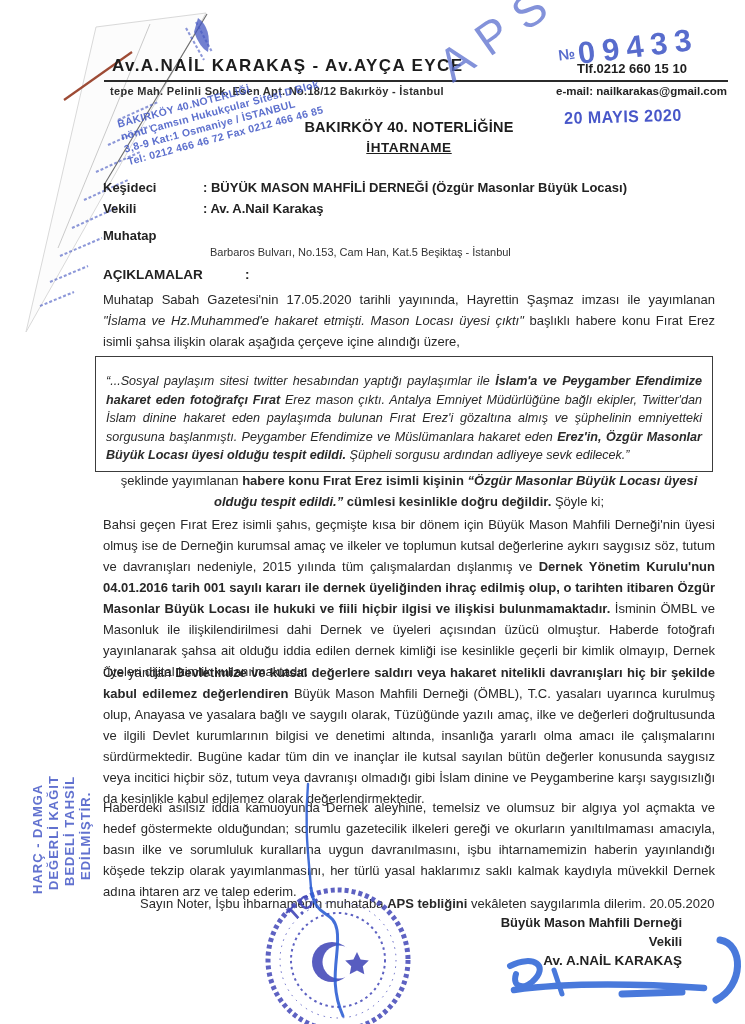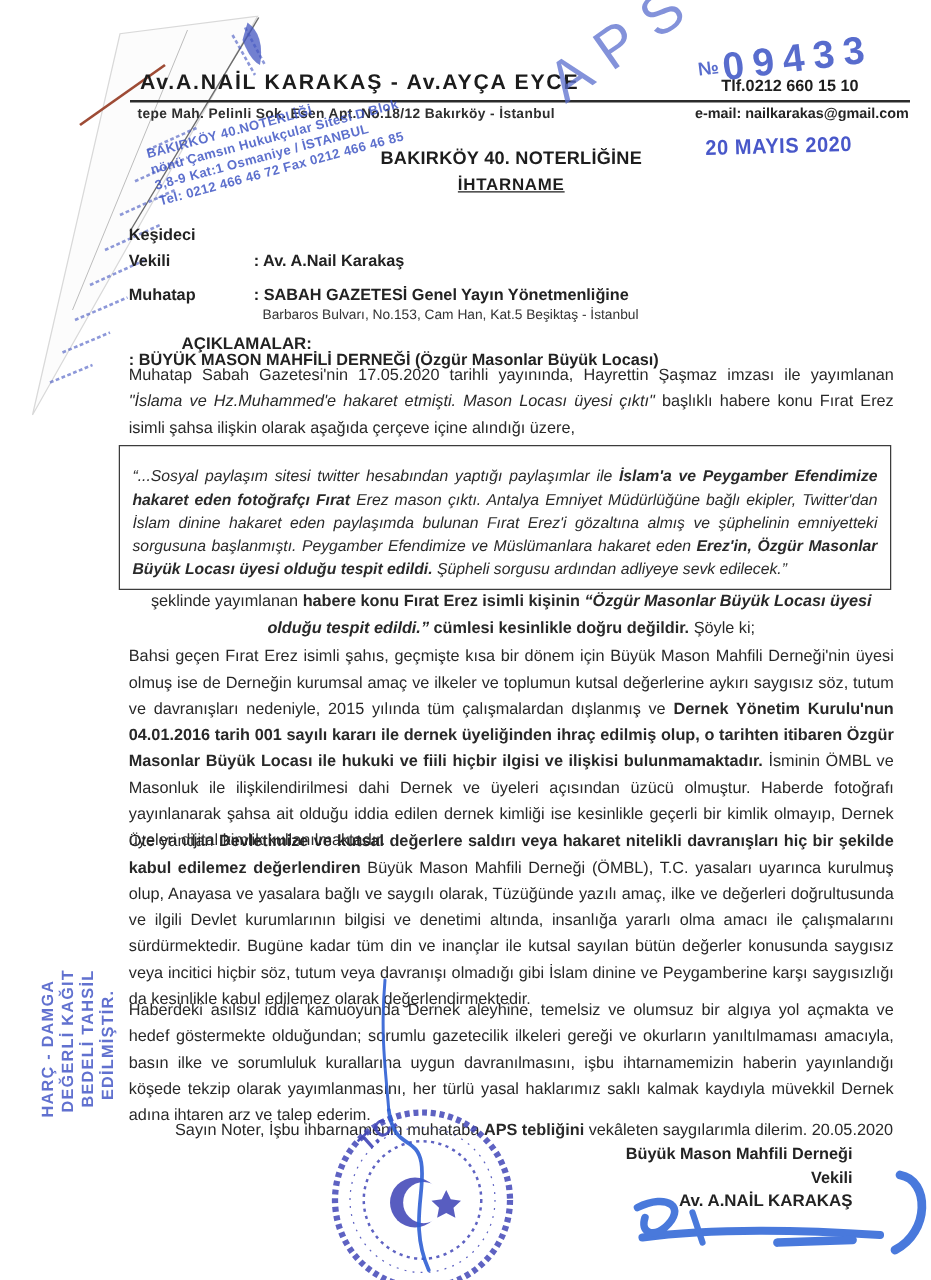--- a/index.html
+++ b/index.html
@@ -32,24 +32,24 @@
     color:rgba(64,86,196,.85);font-size:10.5px;font-weight:700;line-height:13px;letter-spacing:.3px;white-space:nowrap;}
 
   
   .title-wrap{left:103px;top:119px;width:612px;text-align:center;}
   .t1{font-size:14.5px;font-weight:700;letter-spacing:.2px;color:#1d1d1d;}
   .t2{margin-top:5px;font-size:13.5px;font-weight:700;letter-spacing:.6px;text-decoration:underline;color:#1d1d1d;}
 
   
   .frow{left:103px;width:620px;display:flex;font-size:13px;font-weight:700;color:#222;}
   .frow .lbl{width:100px;flex:0 0 100px;}
-  .f1{top:180px;flex-direction:column;} .f2{top:201px;} .f3{top:228px;}
+  .f1{top:180px;} .f2{top:201px;} .f3{top:228px;}
   .f3sub{left:210px;top:246px;font-size:11px;font-weight:400;color:#333;}
   .acik{top:267px;font-size:13.5px;}
-  .acik .lbl{width:142px;flex:0 0 142px;text-align:right;}
+  .acik .lbl{width:142px;flex:0 0 142px;}
 
   
   .para{left:103px;width:612px;font-size:13px;line-height:21px;text-align:justify;color:#282828;}
   .p1{top:289px;}
   .quote-box{left:95px;top:356px;width:596px;border:1.5px solid #3c3c3c;padding:15px 10px 6px 10px;
     font-size:12.6px;line-height:18.5px;font-style:italic;text-align:justify;color:#2a2a2a;}
   .p2{top:470px;text-align:center;}
   .p3{top:514px;}
   .p4{top:662px;}
   .p5{top:797px;}
@@ -131,21 +131,20 @@
   <div class="abs frow f1">
     <span class="lbl">Keşideci</span>
     <span>: BÜYÜK MASON MAHFİLİ DERNEĞİ (Özgür Masonlar Büyük Locası)</span>
   </div>
   <div class="abs frow f2">
     <span class="lbl">Vekili</span>
     <span>: Av. A.Nail Karakaş</span>
   </div>
   <div class="abs frow f3">
     <span class="lbl">Muhatap</span>
-    <span>: SABAH GAZETESİ Genel Yayın Yönetmenliğine</span>
   </div>
   <div class="abs f3sub">Barbaros Bulvarı, No.153, Cam Han, Kat.5 Beşiktaş - İstanbul</div>
   <div class="abs frow acik">
     <span class="lbl">AÇIKLAMALAR</span>
     <span>:</span>
   </div>
 
   <div class="abs para p1"><span class="">Muhatap Sabah Gazetesi'nin 17.05.2020 tarihli yayınında, Hayrettin Şaşmaz imzası ile yayımlanan </span><span class="ri">"İslama ve Hz.Muhammed'e hakaret etmişti. Mason Locası üyesi çıktı"</span><span class=""> başlıklı habere konu Fırat Erez isimli şahsa ilişkin olarak aşağıda çerçeve içine alındığı üzere,</span></div>
   <div class="abs quote-box"><span class="ri">“...Sosyal paylaşım sitesi twitter hesabından yaptığı paylaşımlar ile </span><span class="rb ri">İslam'a ve Peygamber Efendimize hakaret eden fotoğrafçı Fırat </span><span class="ri">Erez mason çıktı. Antalya Emniyet Müdürlüğüne bağlı ekipler, Twitter'dan İslam dinine hakaret eden paylaşımda bulunan Fırat Erez'i gözaltına almış ve şüphelinin emniyetteki sorgusuna başlanmıştı. Peygamber Efendimize ve Müslümanlara hakaret eden </span><span class="rb ri">Erez'in, Özgür Masonlar Büyük Locası üyesi olduğu tespit edildi.</span><span class="ri"> Şüpheli sorgusu ardından adliyeye sevk edilecek.”</span></div>
   <div class="abs para p2"><span class="">şeklinde yayımlanan </span><span class="rb ">habere konu Fırat Erez isimli kişinin </span><span class="rb ri">“Özgür Masonlar Büyük Locası üyesi olduğu tespit edildi.”</span><span class="rb "> cümlesi kesinlikle doğru değildir.</span><span class=""> Şöyle ki;</span></div>

